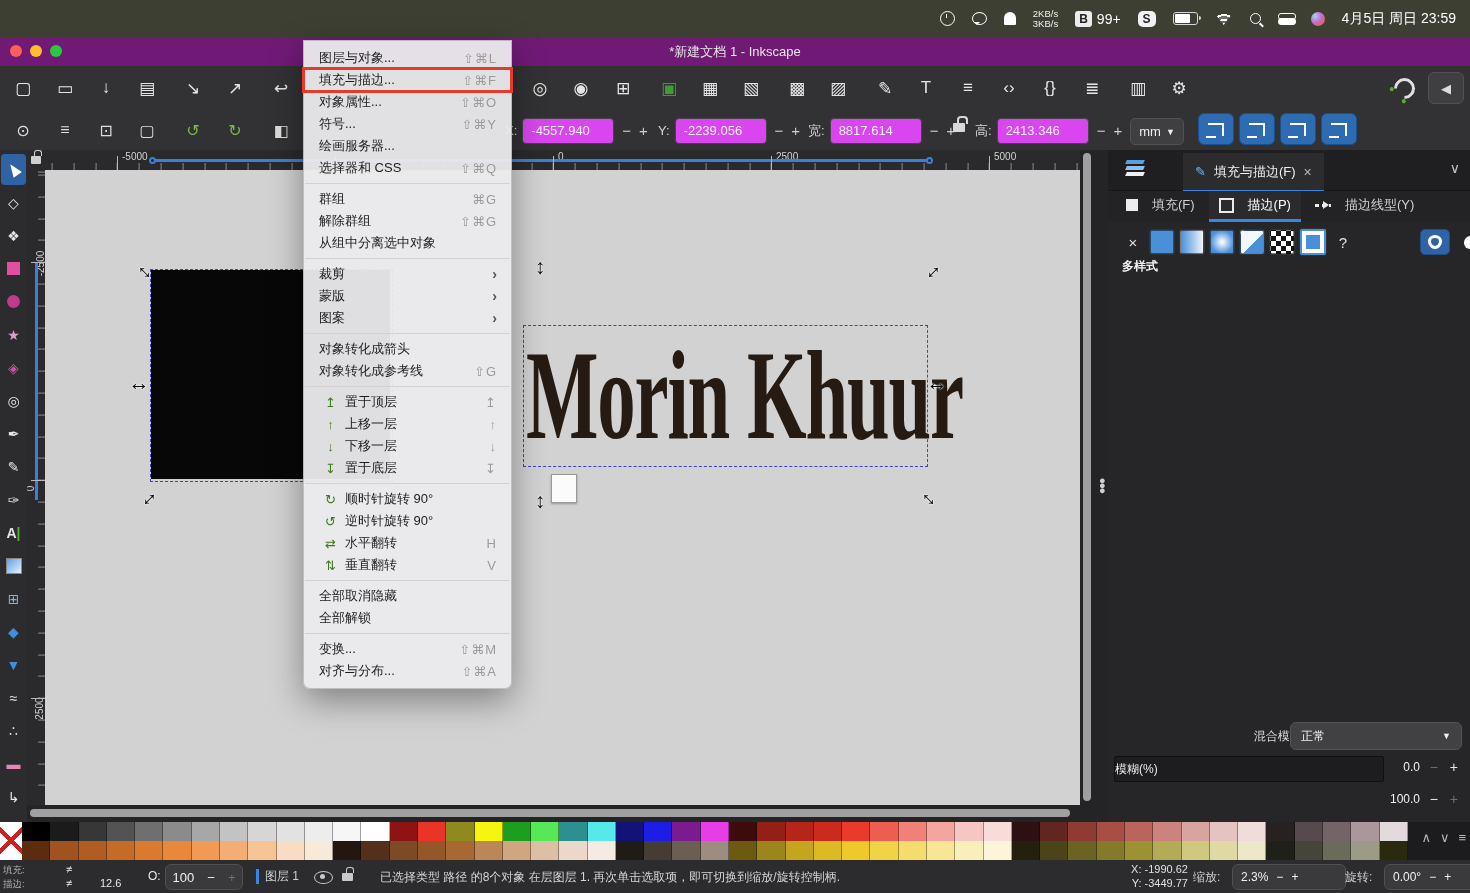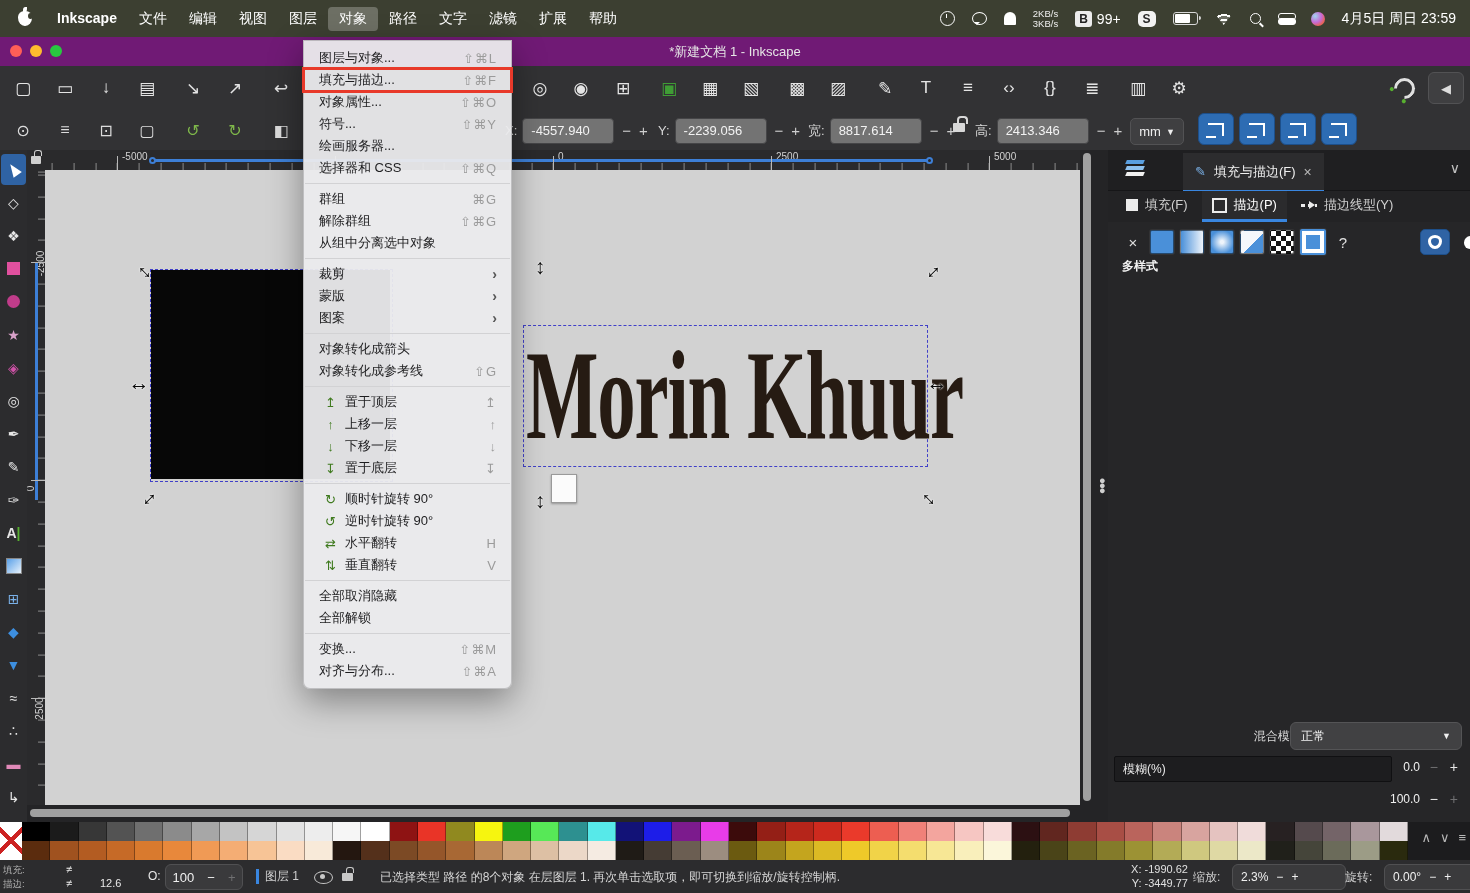--- a/index.html
+++ b/index.html
@@ -51,21 +51,21 @@
   .snap-c{position:absolute;top:12px;left:1394px;width:15px;height:15px;border:3px solid #e0e0e0;border-left-color:transparent;border-radius:50%;transform:rotate(-45deg);}
   .snap-c::before,.snap-c::after{content:"";position:absolute;width:4px;height:4px;background:#58b030;border-radius:50%;}
   .snap-c::before{left:-4px;top:-3px;} .snap-c::after{left:-4px;bottom:-3px;}
   .collapse-btn{position:absolute;top:6px;left:1428px;width:34px;height:30px;background:#3f3f41;border:1px solid #525254;border-radius:6px;color:#ddd;font-size:13px;display:flex;align-items:center;justify-content:center;}
 
   
   #toolctrl{position:absolute;left:0;top:111px;width:1470px;height:39px;background:#323234;border-bottom:1px solid #232325;}
   .tcbtn{position:absolute;top:6px;width:30px;height:26px;display:flex;align-items:center;justify-content:center;font-size:16px;color:#dcdcdc;}
   .spin{position:absolute;top:7px;height:25px;display:flex;align-items:center;}
   .spin .lab{font-size:13px;color:#d6d6d6;margin-right:5px;}
-  .spin .box{background:#737373;border:1px solid #454547;border-radius:4px;height:24px;line-height:24px;padding:0 8px;font-size:13px;color:#f2f2f2;min-width:74px;}
+  .spin .box{background:#d946ef;border:1px solid #454547;border-radius:4px;height:24px;line-height:24px;padding:0 8px;font-size:13px;color:#f2f2f2;min-width:74px;}
   .spin .mm{font-size:15px;color:#cfcfcf;padding:0 4px;margin-left:4px;}
   .spin .pp{font-size:15px;color:#cfcfcf;padding:0 4px;}
   .unitbox{position:absolute;top:7px;left:1130px;width:52px;height:25px;background:#3f3f41;border:1px solid #525254;border-radius:5px;display:flex;align-items:center;justify-content:center;gap:5px;font-size:13px;color:#eee;}
   .lockw{position:absolute;left:953px;top:12px;width:12px;height:9px;background:#d8d8d8;border-radius:1px;}
   .lockw::before{content:"";position:absolute;left:4px;top:-7px;width:7px;height:6px;border:2px solid #d8d8d8;border-bottom:none;border-radius:4px 4px 0 0;}
   .ttg{position:absolute;top:2px;width:34px;height:30px;background:#2d6cb3;border:1px solid #1d4f8a;border-radius:6px;display:flex;align-items:center;justify-content:center;}
   .ttg .corner{width:14px;height:11px;border-top:2.5px solid #fff;border-right:2.5px solid #fff;position:relative;}
   .ttg .corner::after{content:"";position:absolute;left:-2px;bottom:-2px;width:10px;height:0;border-top:2px dashed #fff;}
 
   
@@ -113,21 +113,21 @@
   #panel{position:absolute;left:1108px;top:0;width:362px;height:672px;background:#262628;}
   #dockbar{position:absolute;left:0;top:0;width:362px;height:40px;background:#1f1f21;border-bottom:1px solid #161618;}
   .dock-layers{position:absolute;left:18px;top:10px;width:22px;height:18px;}
   .dock-layers i{display:block;width:18px;height:4px;margin-bottom:2px;transform:skewX(-24deg);}
   .dock-layers i:nth-child(1){background:#5a9fe0;} .dock-layers i:nth-child(2){background:#8ec1ef;} .dock-layers i:nth-child(3){background:#f0f0f0;}
   .dock-tab{position:absolute;left:75px;top:3px;height:37px;padding:0 12px;background:#2c2c2e;border-bottom:3px solid #3986e0;display:flex;align-items:center;gap:8px;font-size:13px;color:#f0f0f0;}
   .dock-tab .pen{color:#7ab1e8;font-size:13px;}
   .dock-tab .x{color:#b8b8b8;font-size:14px;}
   .dock-chevron{position:absolute;right:10px;top:10px;color:#c0c0c0;font-size:14px;}
   #subtabs{position:absolute;left:0;top:41px;width:362px;height:31px;background:#232325;display:flex;align-items:stretch;padding-left:8px;gap:4px;}
-  .subtab{display:flex;align-items:center;gap:7px;padding:0 10px;font-size:13px;color:#d0d0d0;border-bottom:3px solid transparent;}
+  .subtab{display:flex;align-items:center;gap:14px;padding:0 10px;font-size:13px;color:#d0d0d0;border-bottom:3px solid transparent;}
   .subtab.active{color:#fff;border-bottom-color:#3986e0;background:#2b2b2d;}
   .st-fill{width:12px;height:12px;background:#ececec;}
   .st-stroke{width:11px;height:11px;border:2px solid #ececec;}
   .st-dash{width:16px;height:3px;background:repeating-linear-gradient(90deg,#ececec 0 4px,transparent 4px 7px);position:relative;}
   .st-dash::before{content:"";position:absolute;right:-2px;top:-3px;border:4px solid transparent;border-left:6px solid #ececec;}
   #paintrow{position:absolute;left:0;top:78px;width:362px;height:28px;display:flex;align-items:center;padding-left:14px;gap:6px;}
   .pt{width:22px;height:22px;border-radius:2px;display:flex;align-items:center;justify-content:center;font-size:15px;color:#e0e0e0;}
   .pt.box{border:1px solid rgba(0,0,0,.5);box-shadow:0 0 0 1px rgba(255,255,255,.06);}
   .pt-flat{background:#4a90d9;}
   .pt-lin{background:linear-gradient(90deg,#4a90d9,#eef4fb);}
@@ -138,21 +138,21 @@
   .pt-swatch::after{content:"";position:absolute;left:4px;top:4px;right:4px;bottom:4px;background:#4a90d9;}
   .frbtn{width:28px;height:24px;border-radius:5px;display:flex;align-items:center;justify-content:center;}
   .frbtn.active{background:#2f63a4;border:1px solid #1d4f8a;}
   .fr-ring{width:8px;height:8px;border:3.5px solid #fff;border-radius:50% 50% 50% 50%/45% 45% 55% 55%;}
   .fr-solid{width:13px;height:13px;background:#fff;border-radius:50% 50% 46% 46%;}
   #multistyle{position:absolute;left:14px;top:108px;font-size:12px;font-weight:bold;color:#f2f2f2;}
   #blendrow{position:absolute;left:0;top:572px;width:362px;height:28px;}
   #blendrow .lab{position:absolute;right:165px;top:6px;font-size:12px;color:#d8d8d8;}
   #blend-dd{position:absolute;right:8px;top:0;width:150px;height:26px;background:#414143;border:1px solid #545456;border-radius:6px;display:flex;align-items:center;justify-content:space-between;padding:0 10px;font-size:12px;color:#f0f0f0;}
   .sliderrow{position:absolute;left:6px;width:350px;height:24px;}
-  .sliderrow .track{position:absolute;left:0;top:0;width:268px;height:24px;background:#1d1d1f;border:1px solid #101012;border-radius:2px;display:flex;align-items:center;padding-left:8px;font-size:12px;color:#e8e8e8;}
+  .sliderrow .track{position:absolute;left:0;top:0;width:268px;height:24px;background:#1d1d1f;border:1px solid #101012;border-radius:2px;display:flex;align-items:center;padding-left:0;font-size:12px;color:#e8e8e8;}
   .sliderrow .track.filled{background:#2e62ae;border-color:#1d4a8c;}
   .sliderrow .val{position:absolute;right:44px;top:4px;font-size:12px;color:#f0f0f0;}
   .sliderrow .m{position:absolute;right:26px;top:3px;font-size:14px;}
   .sliderrow .p{position:absolute;right:6px;top:3px;font-size:14px;}
   .dim{color:#707072;} .lit{color:#e8e8e8;}
 
   
   #palette{position:absolute;left:0;top:822px;width:1470px;height:38px;background:#1c1c1e;}
   #none-swatch{position:absolute;left:0;top:0;width:22px;height:38px;background:#fff;
      background-image:linear-gradient(45deg,transparent 45%,#c22 45%,#c22 55%,transparent 55%),linear-gradient(-45deg,transparent 45%,#c22 45%,#c22 55%,transparent 55%);}
@@ -185,36 +185,20 @@
   .mi .sub{margin-left:auto;color:#555;font-weight:bold;font-size:14px;}
   .mi.hl{outline:3px solid #e8392a;outline-offset:-1px;}
   .msep{height:1px;background:#d2d2d4;margin:4px 1px;}
 </style>
 </head>
 <body>
 
 <div id="app">
 
   <div id="menubar">
-    <div class="mb-left">
-      <span class="apple"></span>
-      <span id="mb-items" style="display:flex;">
-          <span class="mb-item app">Inkscape</span>
-          <span class="mb-item">文件</span>
-          <span class="mb-item">编辑</span>
-          <span class="mb-item">视图</span>
-          <span class="mb-item">图层</span>
-          <span class="mb-item active">对象</span>
-          <span class="mb-item">路径</span>
-          <span class="mb-item">文字</span>
-          <span class="mb-item">滤镜</span>
-          <span class="mb-item">扩展</span>
-          <span class="mb-item">帮助</span>
-        </span>
-    </div>
     <div class="mb-right">
       <span class="i-clock"></span>
       <span class="i-chat"></span>
       <span class="i-ghost"></span>
       <span class="net"><span>2KB/s</span><br><span>3KB/s</span></span>
       <span style="display:flex;align-items:center;gap:5px;">
         <span class="bbadge">B</span>
         <span class="count">99+</span>
       </span>
       <span class="sapp">S</span>

